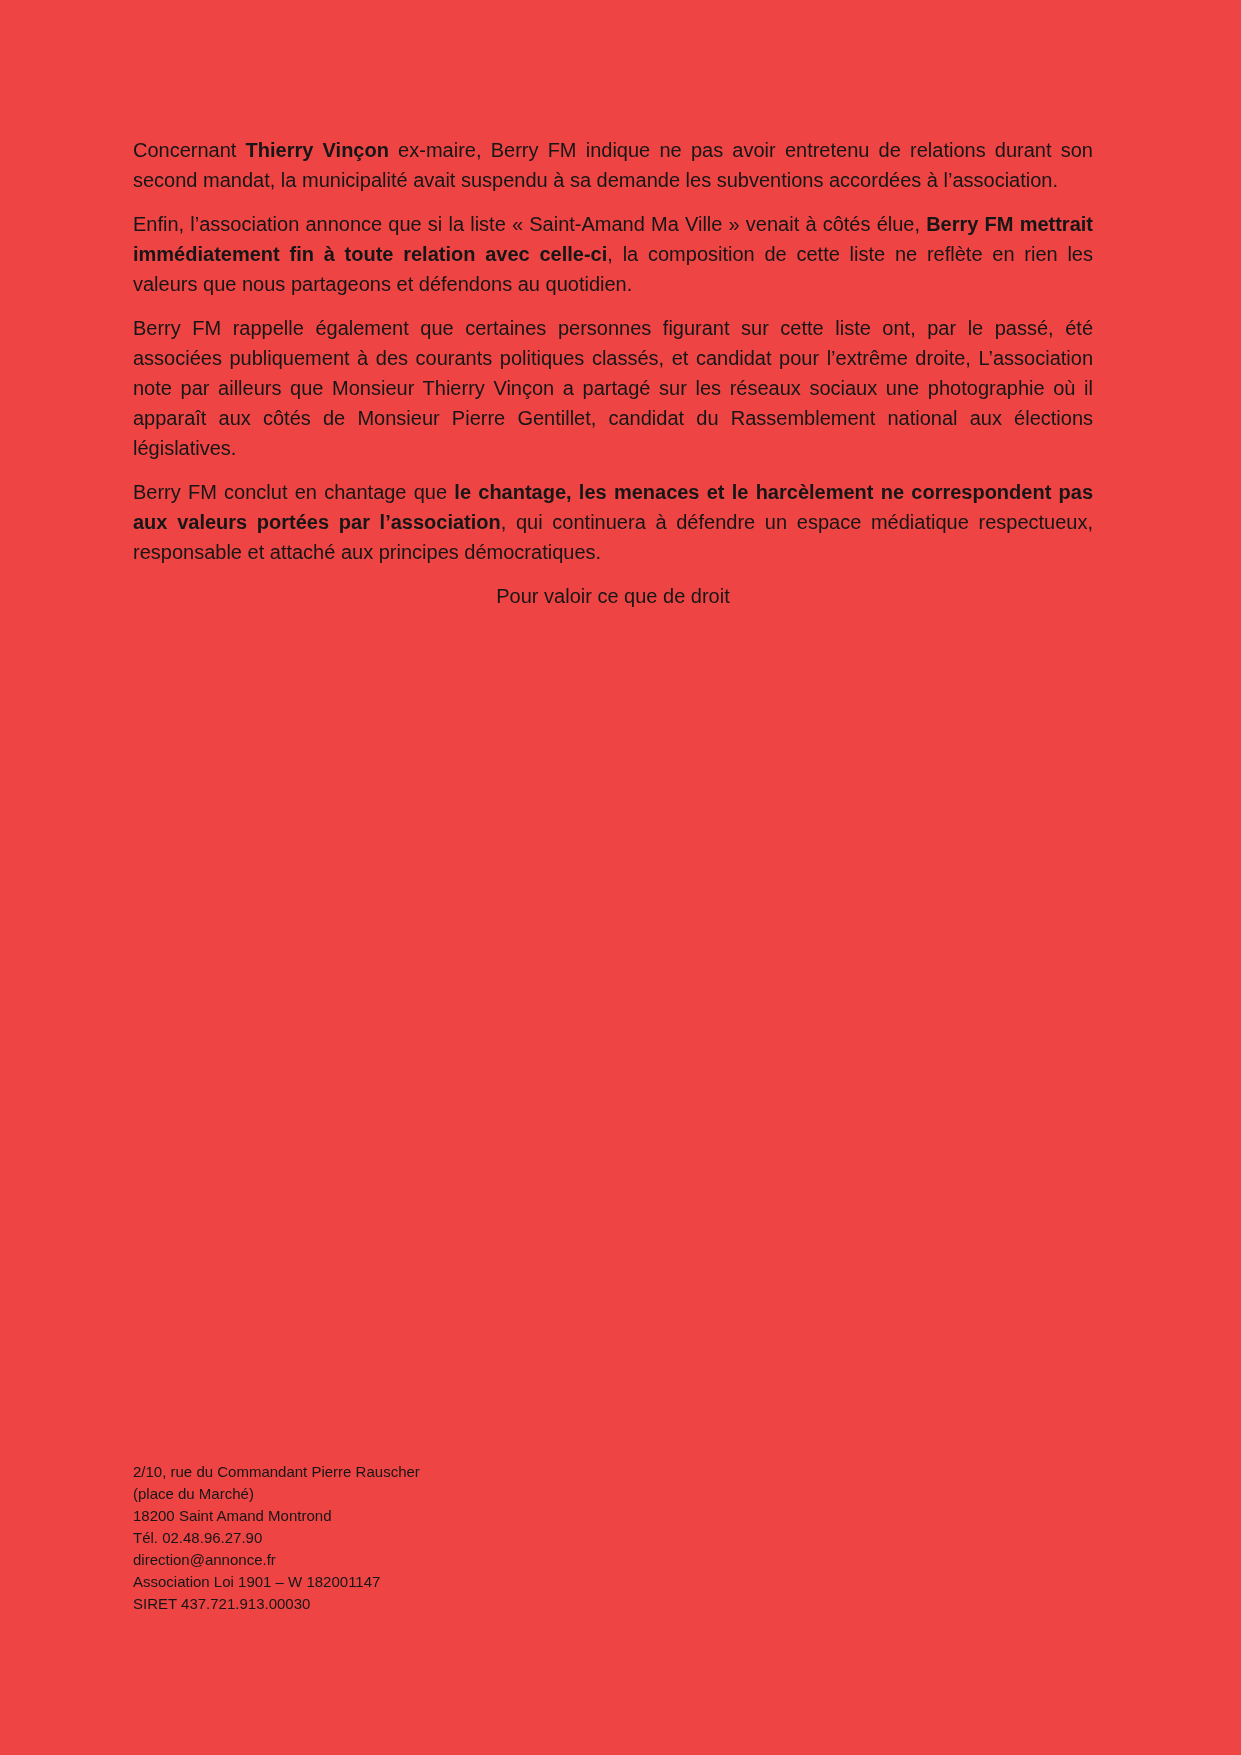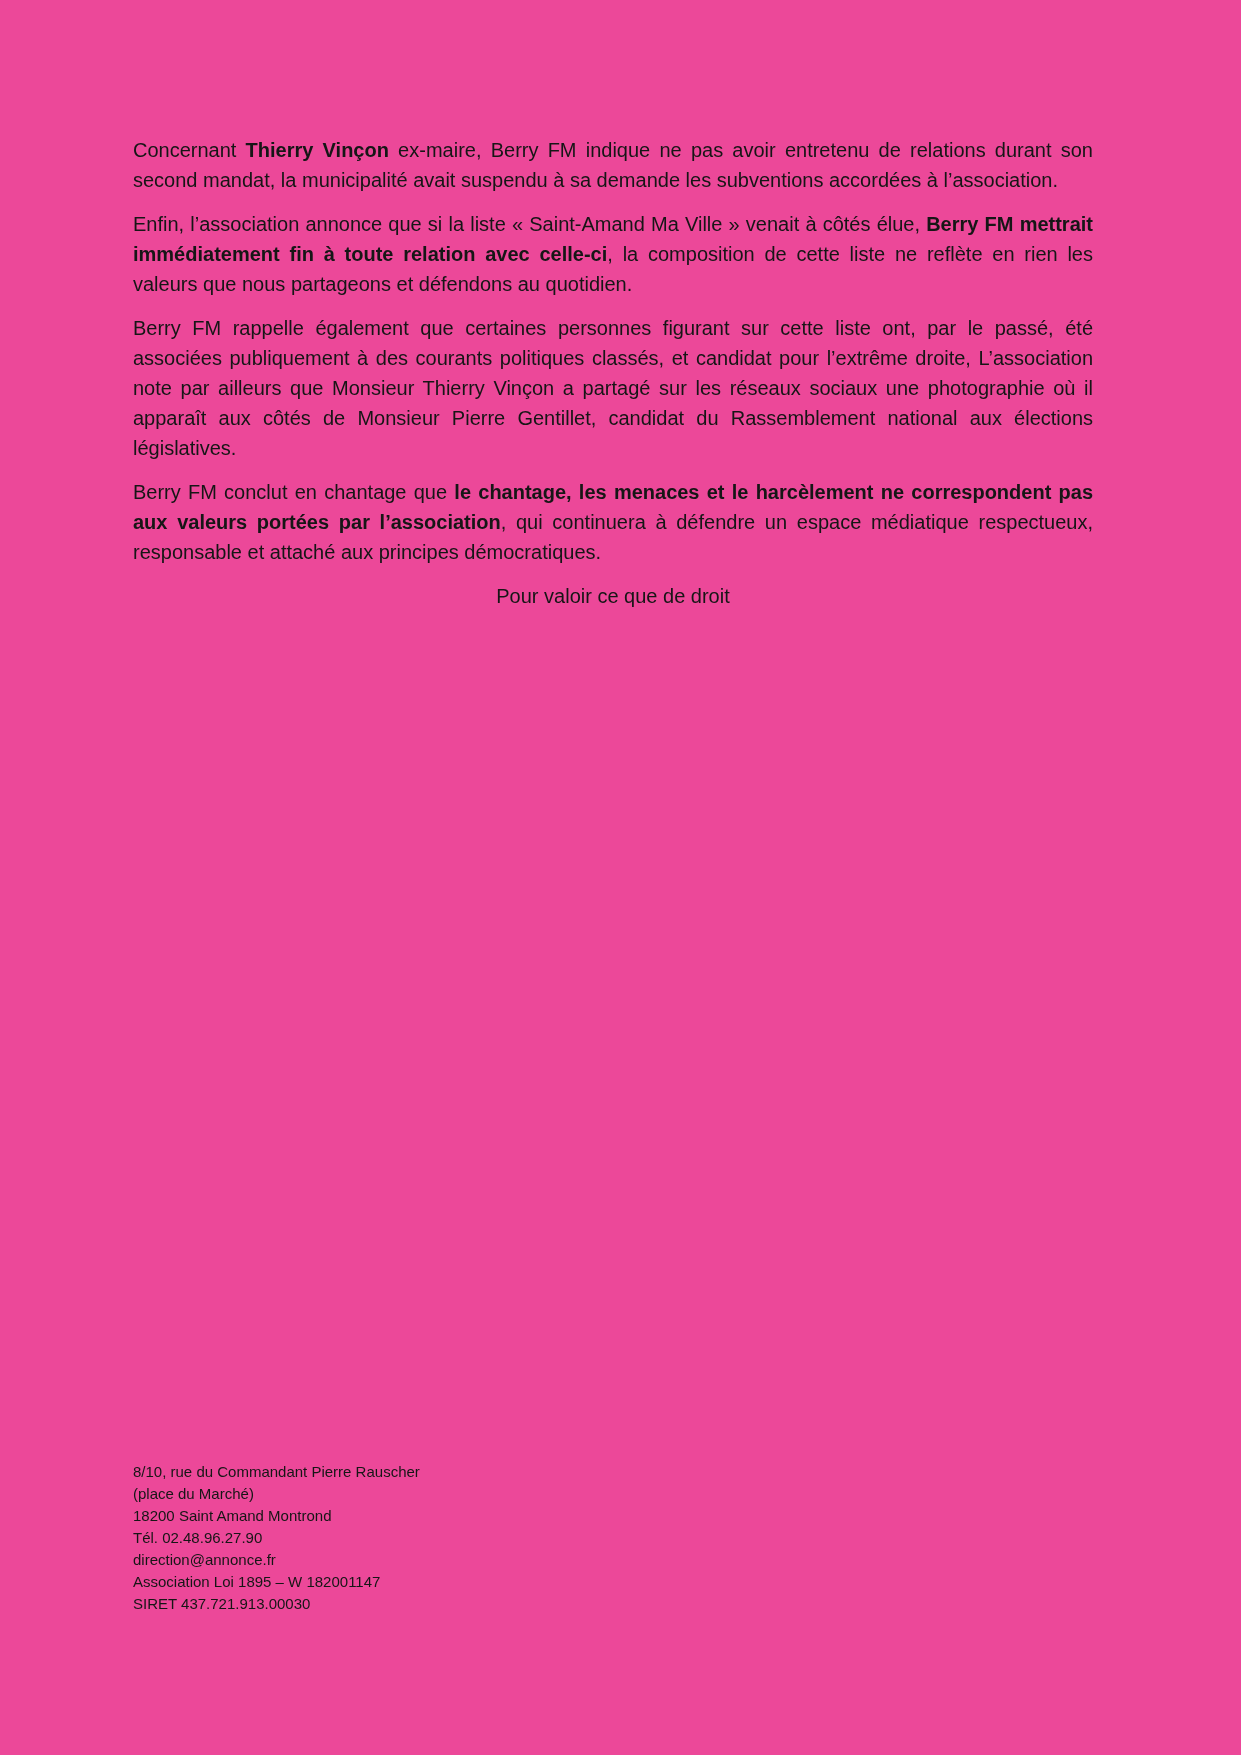--- a/index.html
+++ b/index.html
@@ -1,21 +1,21 @@
 <!DOCTYPE html>
 <html><head>
 <meta charset="utf-8">
 <style>
   * { margin: 0; padding: 0; box-sizing: border-box; }
   html, body { background: #ffffff; }
   .page {
     position: relative;
     width: 1241px;
     height: 1755px;
-    background: #ec4899;
+    background: #ef4444;
     font-family: "Liberation Sans", sans-serif;
     color: #161616;
     overflow: hidden;
   }
   .content {
     position: absolute;
     left: 133px;
     top: 135px;
     width: 960px;
   }
@@ -55,22 +55,22 @@
 
     <p class="para"><span>Berry FM rappelle également que certaines personnes figurant sur cette liste ont, par le passé, été associées publiquement à des courants politiques classés, et candidat pour l’extrême droite, L’association note par ailleurs que Monsieur Thierry Vinçon a partagé sur les réseaux sociaux une photographie où il apparaît aux côtés de Monsieur Pierre Gentillet, candidat du Rassemblement national aux élections législatives.</span></p>
 
     <p class="para"><span>Berry FM conclut en chantage que </span><b>le chantage, les menaces et le harcèlement ne correspondent pas aux valeurs portées par l’association</b><span>, qui continuera à défendre un espace médiatique respectueux, responsable et attaché aux principes démocratiques.</span></p>
 
     <p class="para closing"><span>Pour valoir ce que de droit</span></p>
 
   </div>
 
   <div class="footer">
-    <div class="footer-line">8/10, rue du Commandant Pierre Rauscher</div>
+    <div class="footer-line">2/10, rue du Commandant Pierre Rauscher</div>
     <div class="footer-line">(place du Marché)</div>
     <div class="footer-line">18200 Saint Amand Montrond</div>
     <div class="footer-line">Tél. 02.48.96.27.90</div>
     <div class="footer-line">direction@annonce.fr</div>
-    <div class="footer-line">Association Loi 1895 – W 182001147</div>
+    <div class="footer-line">Association Loi 1901 – W 182001147</div>
     <div class="footer-line">SIRET 437.721.913.00030</div>
   </div>
 
 </div>
 
 </body></html>

